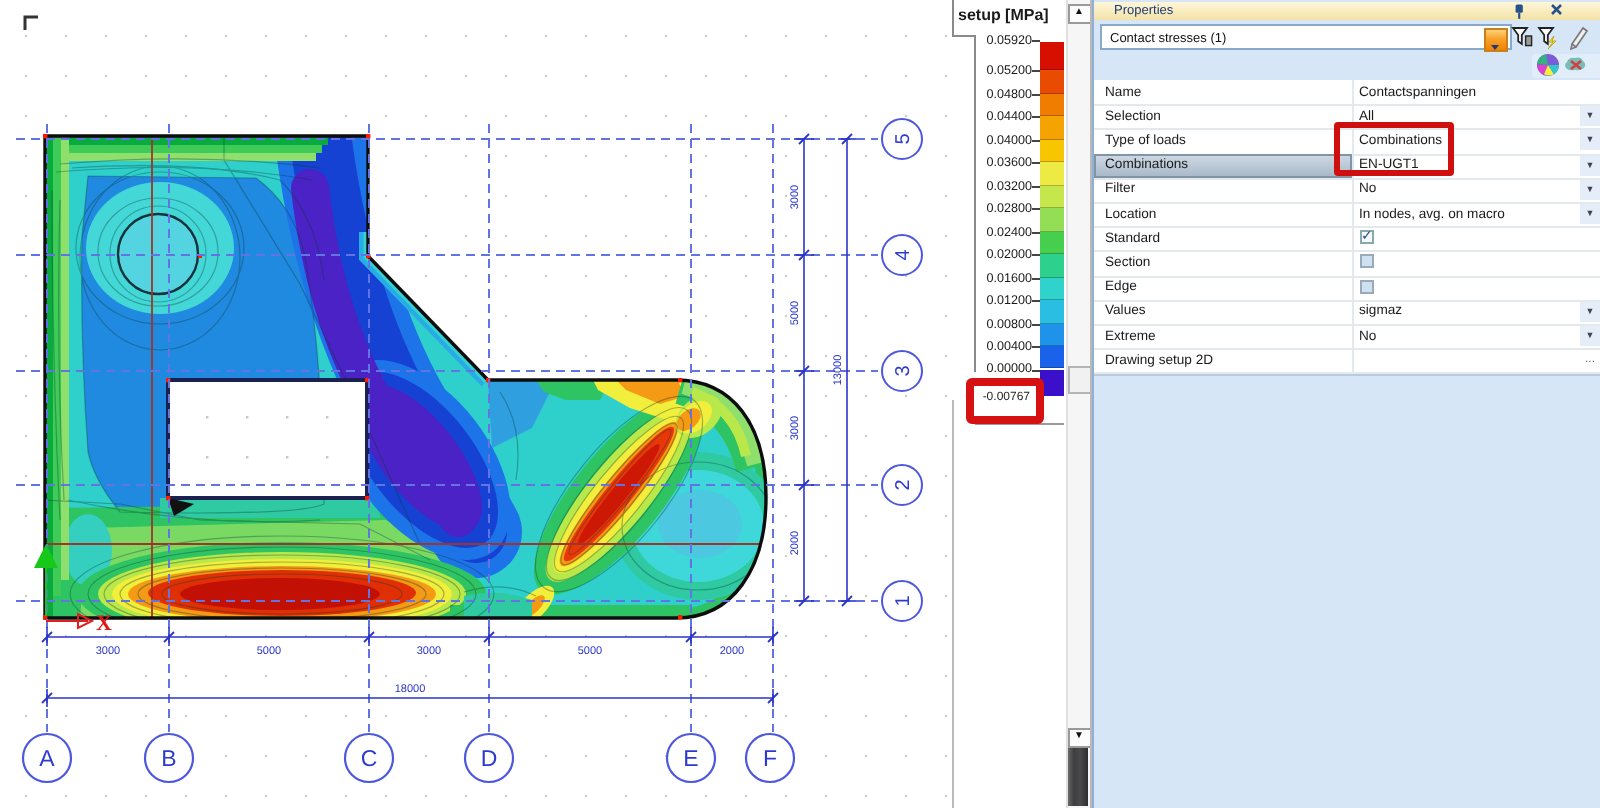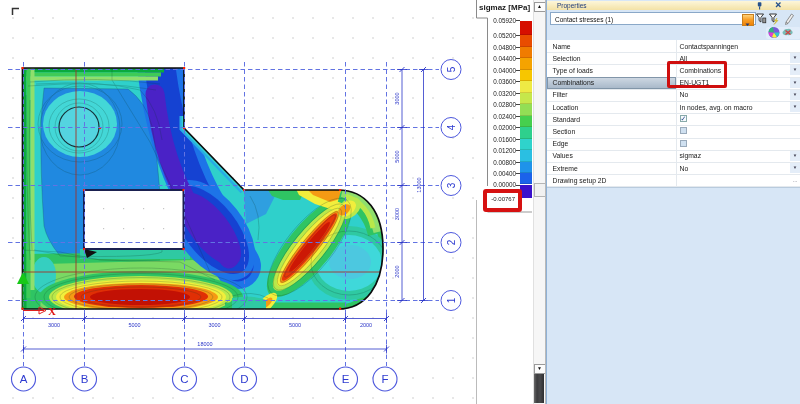--- a/index.html
+++ b/index.html
@@ -311,21 +311,21 @@
     <path d="M46,310.5 L39,307 L39,314 Z" fill="none" stroke="#e02020" stroke-width="1"></path>
     <text x="48" y="315" font-size="11" font-weight="bold" fill="#e01515" font-family="Liberation Serif, serif">X</text>
 
     <path d="M12.5,15 L12.5,8.5 L19,8.5" fill="none" stroke="#333" stroke-width="1.5"></path>
 
     <path d="M476.5,0 L476.5,18 L487.5,18 L487.5,186" fill="none" stroke="#8a8a8a" stroke-width="1"></path>
     <line x1="476.5" y1="200" x2="476.5" y2="404" stroke="#bbb" stroke-width="1"></line>
     <line x1="487.5" y1="212" x2="532" y2="212" stroke="#999" stroke-width="1"></line>
   </svg>
 
-  <div id="legtitle" class="abs">sigmaz [MPa]</div>
+  <div id="legtitle" class="abs">setup [MPa]</div>
   <div id="legendvals">
       <div class="lv" style="left:488px;top:16.8px">0.05920</div>
       <div class="ltick" style="top:20px"></div>
       <div class="lv" style="left:488px;top:32.099999999999994px">0.05200</div>
       <div class="ltick" style="top:35.3px"></div>
       <div class="lv" style="left:488px;top:43.599999999999994px">0.04800</div>
       <div class="ltick" style="top:46.8px"></div>
       <div class="lv" style="left:488px;top:55.099999999999994px">0.04400</div>
       <div class="ltick" style="top:58.3px"></div>
       <div class="lv" style="left:488px;top:66.6px">0.04000</div>

